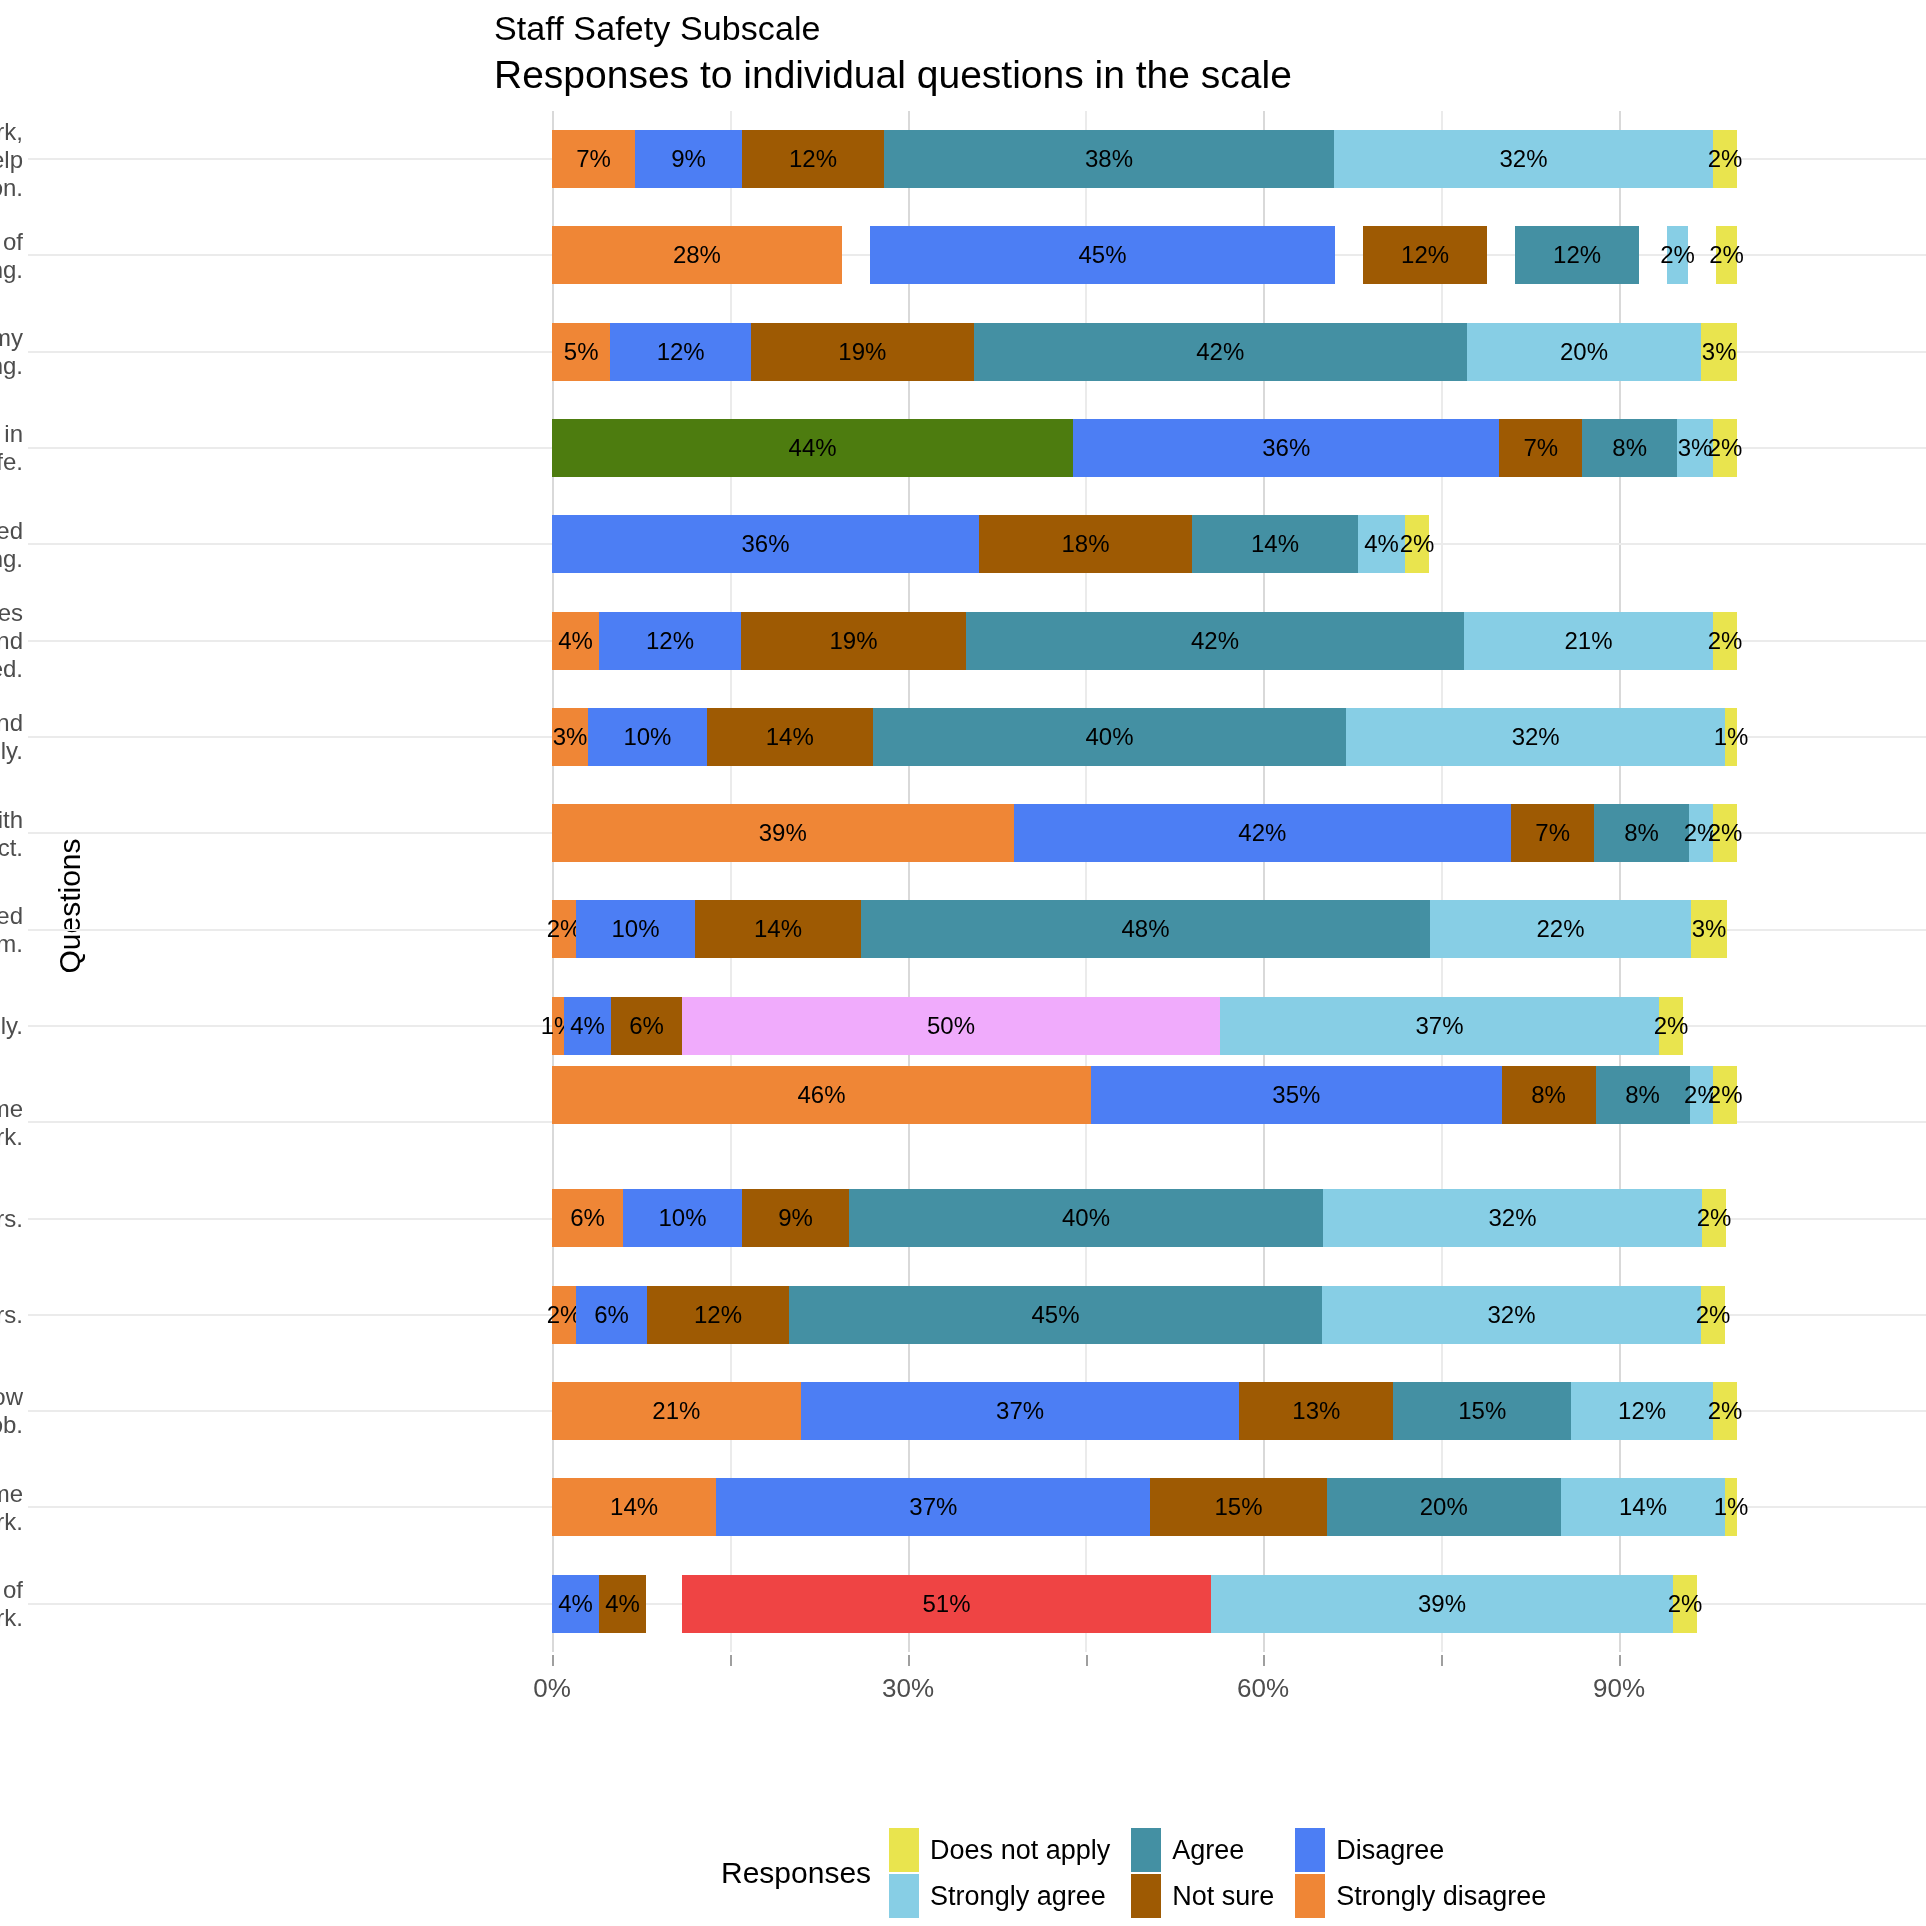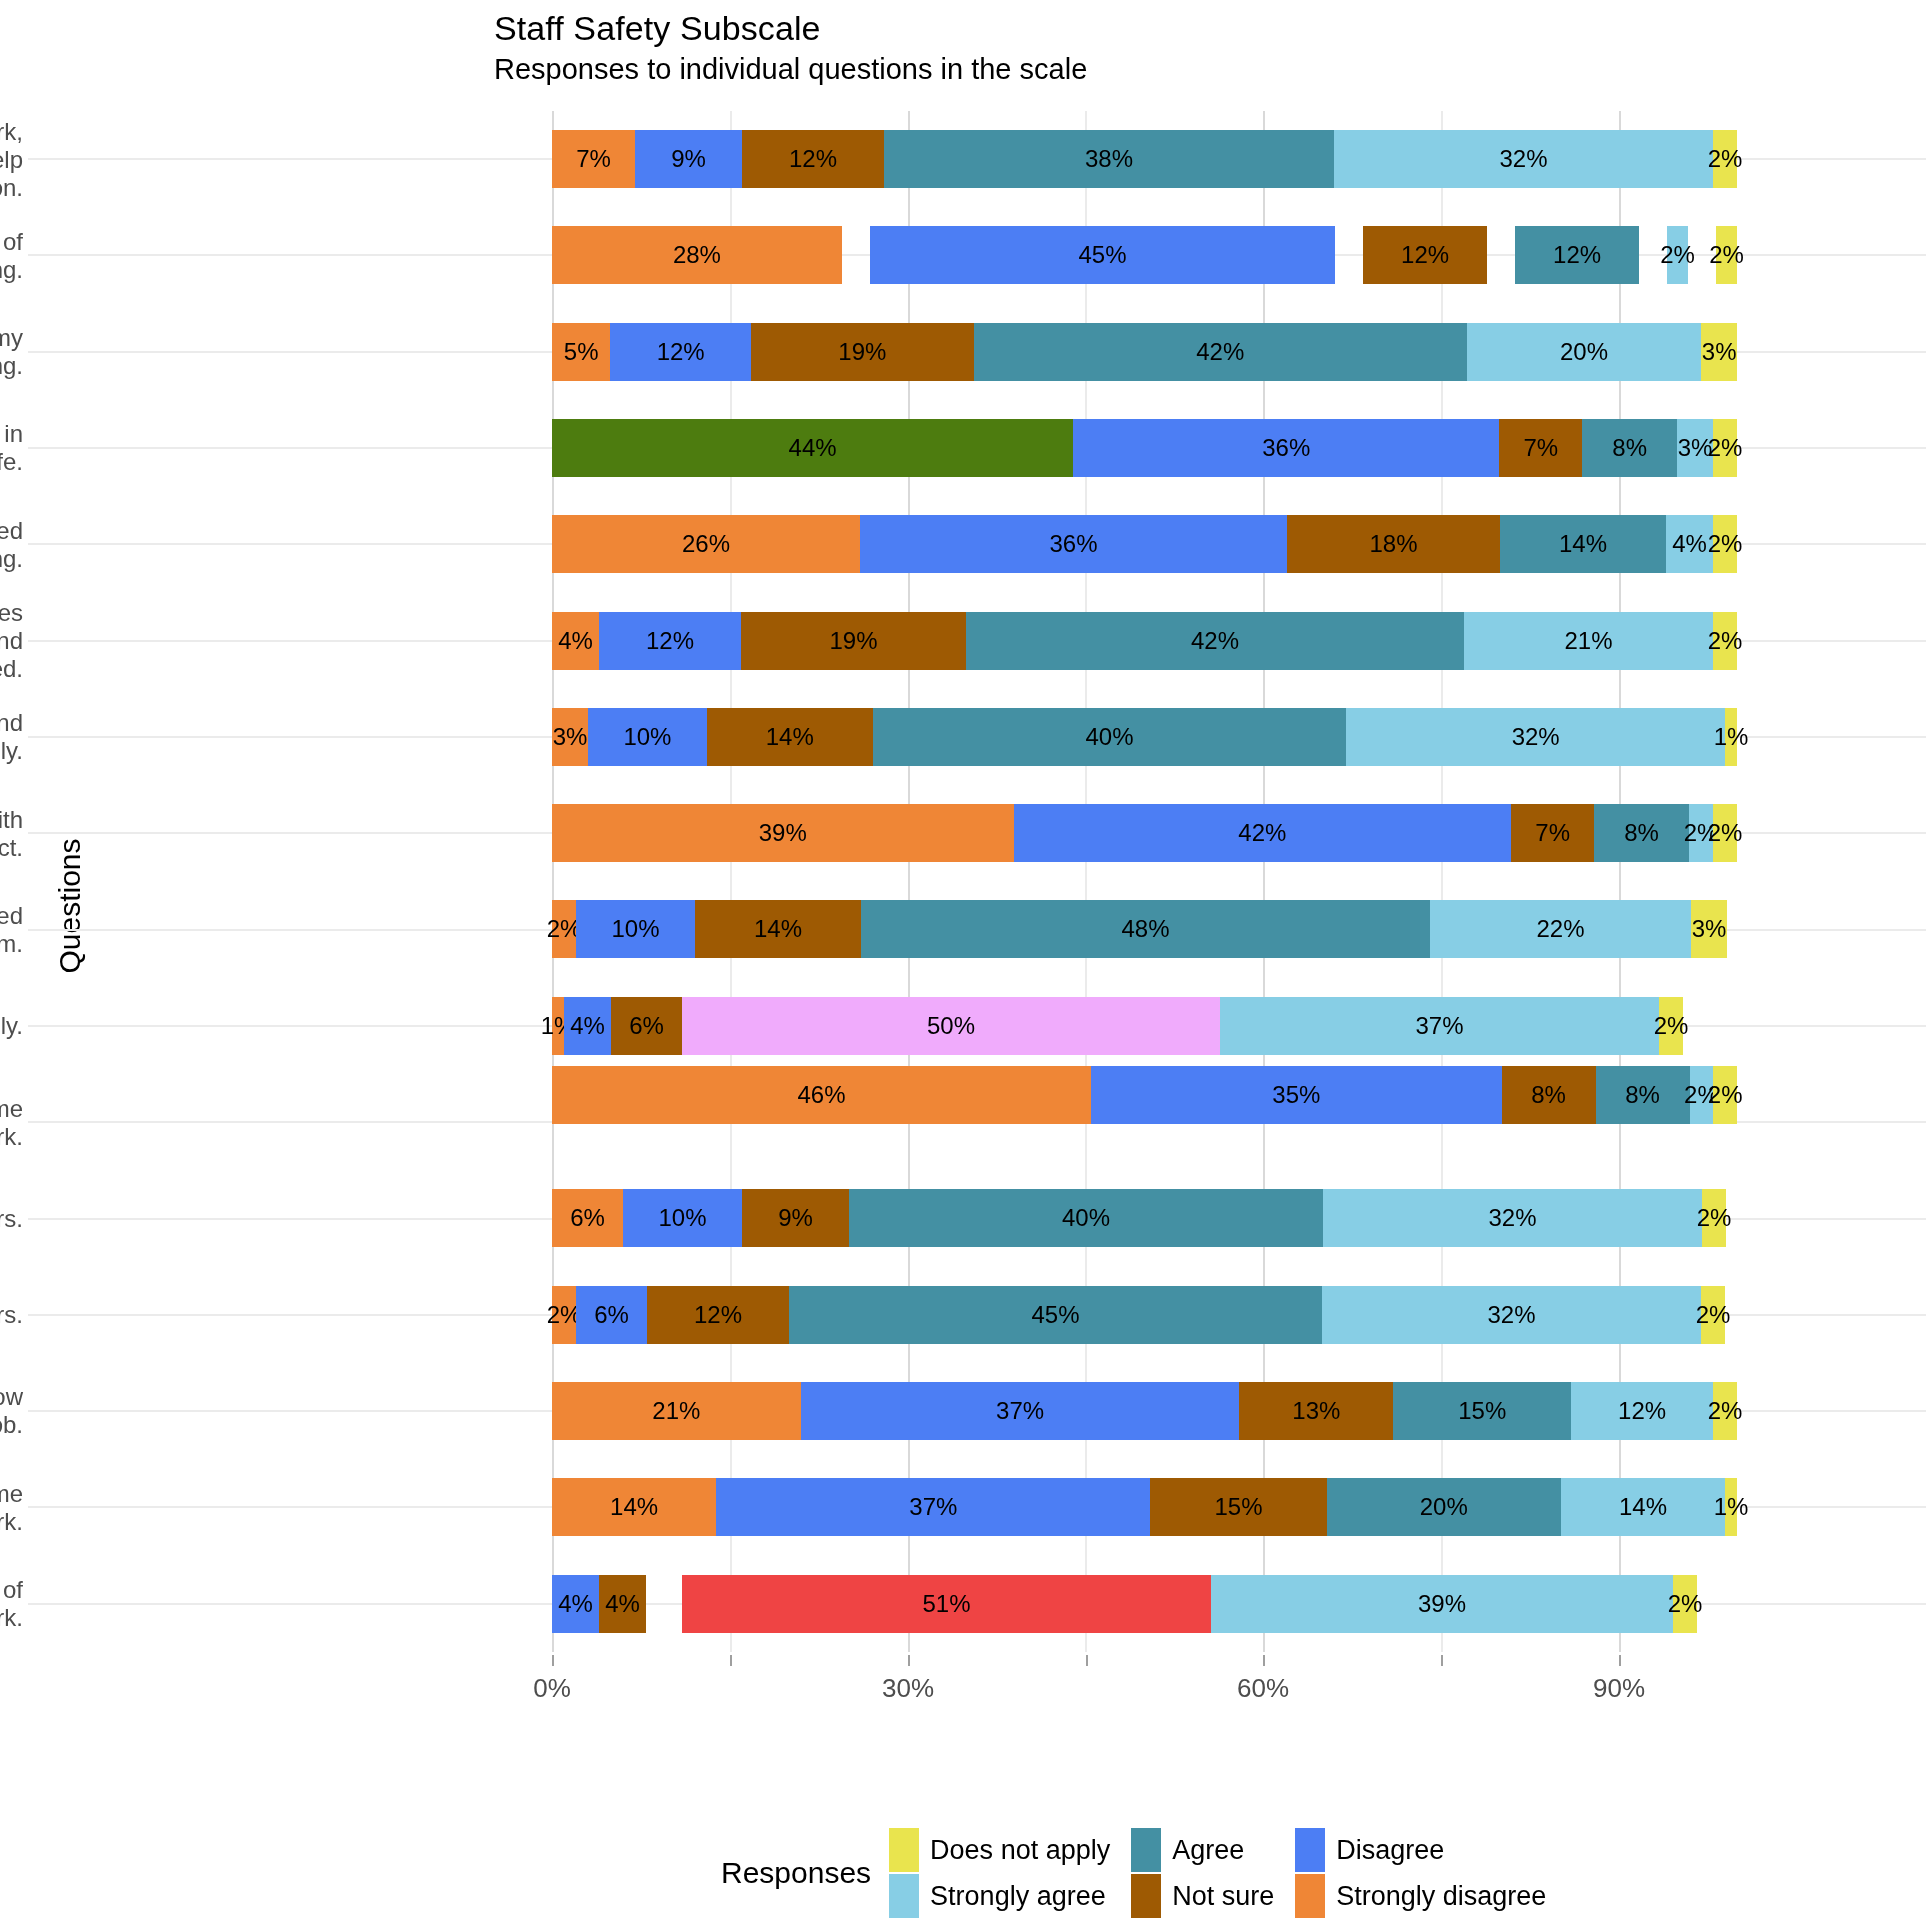--- a/index.html
+++ b/index.html
@@ -1,21 +1,21 @@
 <!DOCTYPE html>
 <html style="font-size:8px"><head>
 <meta charset="utf-8">
 <style>
   html,body{margin:0;padding:0;background:#fff;}
   body{width:1926px;height:1926px;font-family:"Liberation Sans",sans-serif;color:#000;overflow:hidden;}
   #root{position:relative;width:1926px;height:1926px;}
 
   
   .title{position:absolute;left:494px;top:9px;font-size:34px;color:#000;letter-spacing:0.1px;}
-  .subtitle{position:absolute;left:494px;top:53px;font-size:29px;color:#000;}
+  .subtitle{position:absolute;left:494px;top:53px;font-size:39px;color:#000;}
 
   
   .ylab{position:absolute;left:-29px;top:889px;width:198px;text-align:center;font-size:30px;
         transform:rotate(-90deg);transform-origin:50% 50%;color:#000;}
   .xlab{position:absolute;left:543px;top:1775px;width:1136px;text-align:center;font-size:30px;color:#000;}
 
   
   .plot{position:absolute;left:552px;top:111px;width:1185px;height:1541px;}
   .gridwrap{position:absolute;left:0;top:0;width:100%;height:100%;}
   .vgrid{position:absolute;top:0;bottom:0;width:1.5px;background:#ebebeb;}
@@ -166,23 +166,20 @@
           <div class="seg" style="width: 24px; background: rgb(233, 228, 78);">
             <span class="seglbl">2%</span>
           </div>
         </div>
         <div class="hgrid" style="top: 432px;"></div>
         <div class="qlabel" style="top: 406px;">
           <div>The way the facilities are decorated</div>
           <div>does not feel welcoming or soothing.</div>
         </div>
         <div class="bar" style="top: 404px; left: 0px; height: 58px; width: 1185px;">
-          <div class="seg" style="width: 308px; background: rgb(239, 134, 54);">
-            <span class="seglbl">26%</span>
-          </div>
           <div class="seg" style="width: 427px; background: rgb(76, 126, 244);">
             <span class="seglbl">36%</span>
           </div>
           <div class="seg" style="width: 213px; background: rgb(158, 90, 3);">
             <span class="seglbl">18%</span>
           </div>
           <div class="seg" style="width: 166px; background: rgb(68, 144, 163);">
             <span class="seglbl">14%</span>
           </div>
           <div class="seg" style="width: 47px; background: rgb(135, 206, 229);">

